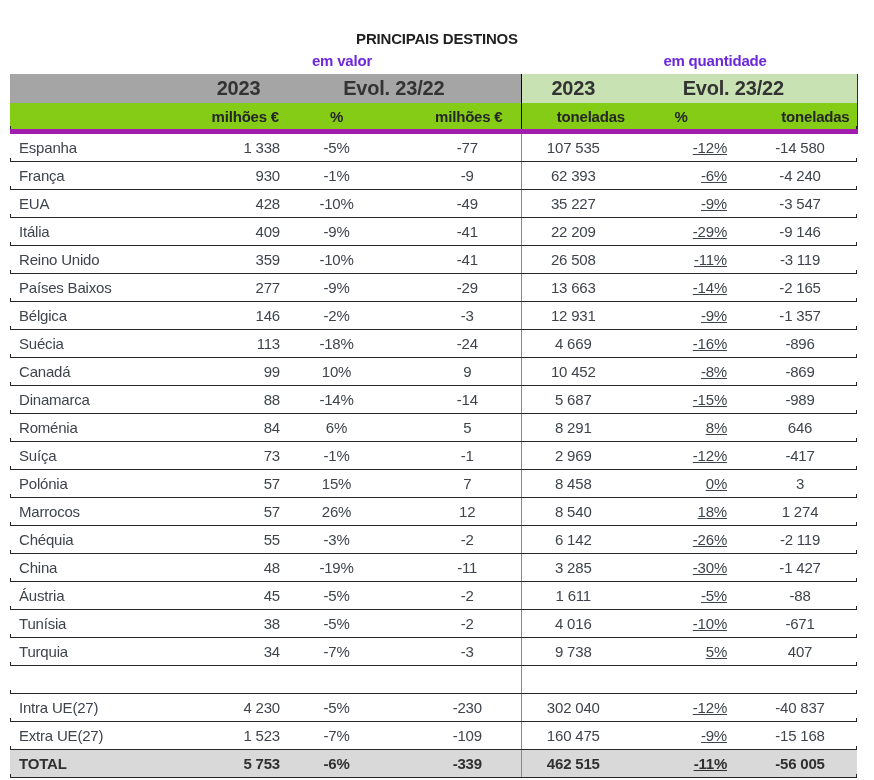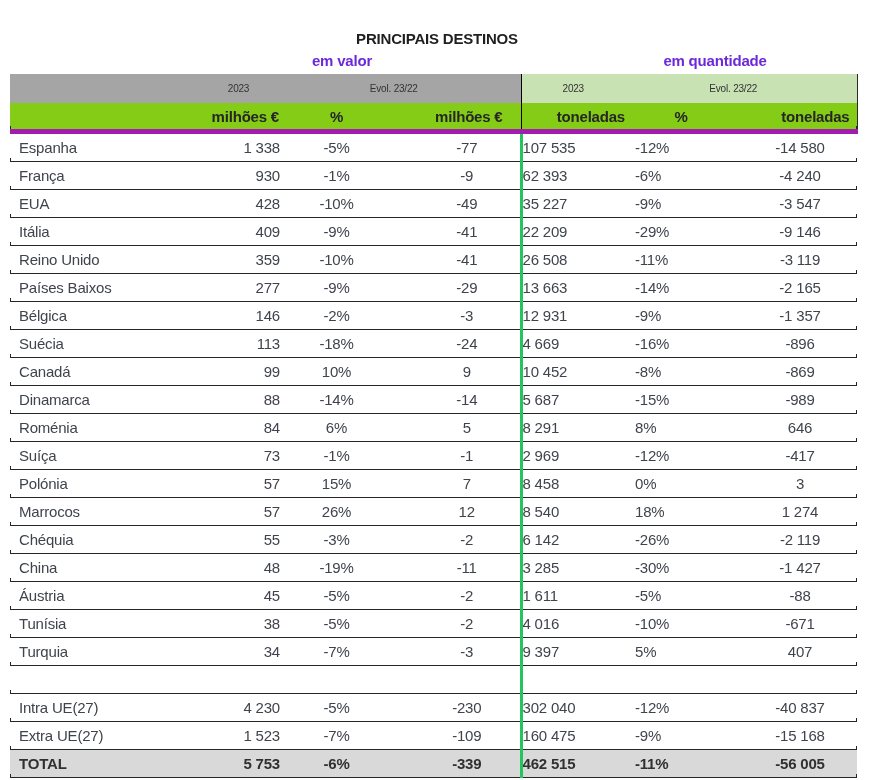--- a/index.html
+++ b/index.html
@@ -26,21 +26,21 @@
   }
   .tbl col.w1{width:187px}.tbl col.w2{width:110px}.tbl col.w3{width:107px}
   .tbl col.w4{width:107px}.tbl col.w5{width:114px}.tbl col.w6{width:117px}
   .tbl col.w7{width:105px}
 
   .tbl th,.tbl td{
     padding:0;margin:0;height:27px;font-weight:normal;white-space:nowrap;
     overflow:hidden;position:relative;
   }
   
-  tr.band th{height:29px;font-weight:normal;color:#333333;text-align:center;font-size:10px;}
+  tr.band th{height:29px;font-weight:bold;color:#333333;text-align:center;font-size:20px;}
   tr.band th.gray{background:#a5a5a5;}
   tr.band th.green{background:#c9e2b3;}
   tr.band th.b2{padding-right:27px;}
   tr.band th.b34{padding-right:40px;}
   tr.band th.b5{padding-right:10px;border-left:1px solid #000;}
   tr.band th.b67{padding-right:25px;}
   tr.band th:last-child{border-right:1px solid #2b2b2b;}
 
   
   tr.units th{
@@ -54,22 +54,22 @@
   tr.units th.c6{text-align:center;padding-right:25px;}
   tr.units th.c7{text-align:right;padding-right:7px;}
   tr.units th:last-child{border-right:1px solid #2b2b2b;}
 
   
   tbody td{border-bottom:1px solid #262626;color:#3f444c;}
   tbody td.c1{text-align:left;padding-left:9px;}
   tbody td.c2{text-align:right;padding-right:27px;}
   tbody td.c3{text-align:center;padding-right:48px;}
   tbody td.c4{text-align:center;}
-  tbody td.c5{text-align:left;padding-right:10px;border-left:3px solid #22c55e;}
-  tbody td.c6{text-align:left;padding-right:25px;}
+  tbody td.c5{text-align:center;padding-right:10px;border-left:1px solid #22c55e;}
+  tbody td.c6{text-align:right;padding-right:25px;text-decoration:underline;}
   tbody td.c7{text-align:center;padding-right:9px;}
 
   tr.blank td{height:27px;}
   tr.total td{background:#d9d9d9;font-weight:bold;color:#303030;}
 
   
   tbody td:not(.c4)::after, tr.units th:not(.c4)::after{
     content:"";position:absolute;right:-1px;bottom:-4px;width:1px;height:7px;
     background:#262626;
   }
@@ -279,21 +279,21 @@
     <td class="c4">-2</td>
     <td class="c5">4 016</td>
     <td class="c6">-10%</td>
     <td class="c7">-671</td>
   </tr>
         <tr class="country">
     <td class="c1">Turquia</td>
     <td class="c2">34</td>
     <td class="c3">-7%</td>
     <td class="c4">-3</td>
-    <td class="c5">9 397</td>
+    <td class="c5">9 738</td>
     <td class="c6">5%</td>
     <td class="c7">407</td>
   </tr>
         <tr class="blank">
     <td class="c1"></td>
     <td class="c2"></td>
     <td class="c3"></td>
     <td class="c4"></td>
     <td class="c5"></td>
     <td class="c6"></td>

